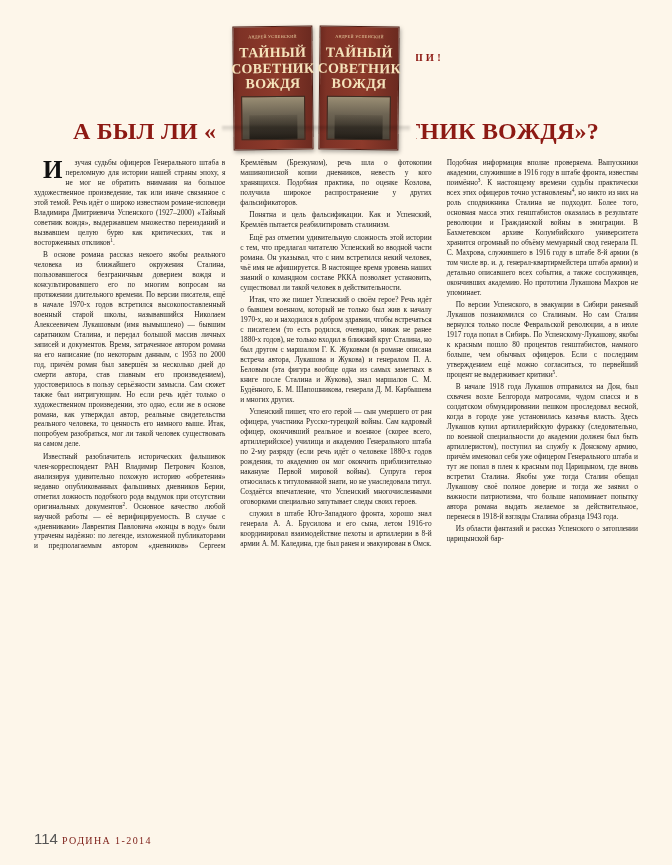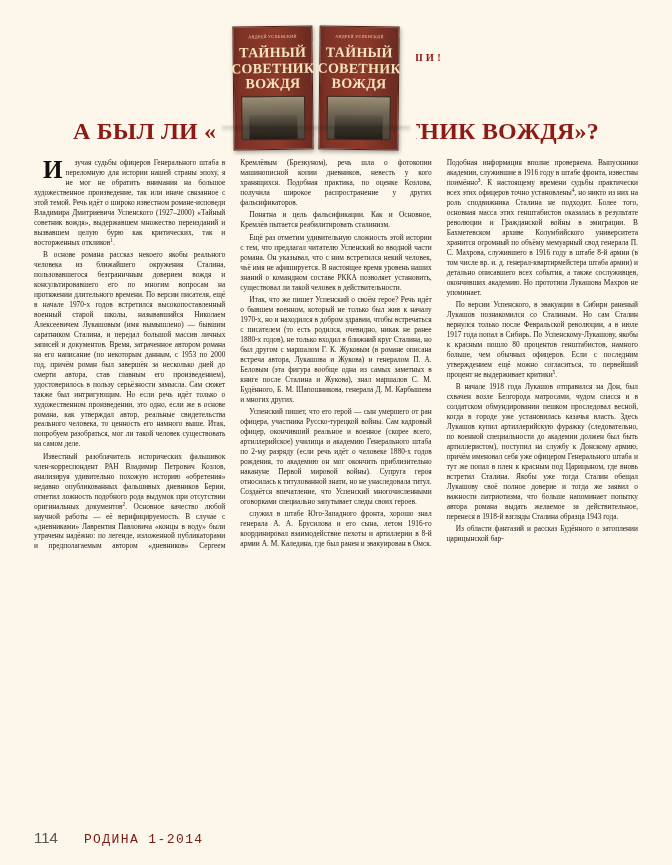--- a/index.html
+++ b/index.html
@@ -160,32 +160,32 @@
     filter: blur(1px);
   }
 
   
   .footer {
     position: absolute;
     left: 34px;
     bottom: 18px;
     display: flex;
     align-items: baseline;
-    gap: 26px;
+    gap: 4px;
   }
   .folio {
     font-size: 15px;
     color: #555;
     font-family: "Liberation Sans", sans-serif;
   }
   .journal {
-    font-size: 13px;
+    font-size: 10px;
     letter-spacing: 1.4px;
     color: #7a1a14;
-    font-family: Liberation Mono, monospace;
+    font-family: Liberation Serif, serif;
     text-transform: uppercase;
   }
   sup { font-size: 0.72em; line-height: 0; }
 </style>
 </head>
 <body>
 
 <div class="page">
 
   <div class="rubric">ПОЗДРАВЛЯЮ,  СОВРАМШИ!</div>
@@ -211,29 +211,29 @@
       </div>
     </div>
     <div class="shelf"></div>
   </div>
 
   <div class="cols">
     <p><span class="dropcap">И</span><span>зучая судьбы офицеров Генерального штаба в переломную для истории нашей страны эпоху, я не мог не обратить внимания на большое художественное произведение, так или иначе связанное с этой темой. Речь идёт о широко известном романе-исповеди Владимира Дмитриевича Успенского (1927–2000) «Тайный советник вождя», выдержавшем множество переизданий и вызвавшем целую бурю как критических, так и восторженных откликов<sup>1</sup>.</span></p>
     <p>В основе романа рассказ некоего якобы реального человека из ближайшего окружения Сталина, пользовавшегося безграничным доверием вождя и консультировавшего его по многим вопросам на протяжении длительного времени. По версии писателя, ещё в начале 1970-х годов встретился высокопоставленный военный старой школы, называвшийся Николаем Алексеевичем Лукашовым (имя вымышлено) — бывшим саратником Сталина, и передал большой массив личных записей и документов. Время, затраченное автором романа на его написание (по некоторым данным, с 1953 по 2000 год, причём роман был завершён за несколько дней до смерти автора, став главным его произведением), удостоверилось в пользу серьёзности замысла. Сам сюжет также был интригующим. Но если речь идёт только о художественном произведении, это одно, если же в основе романа, как утверждал автор, реальные свидетельства реального человека, то ценность его намного выше. Итак, попробуем разобраться, мог ли такой человек существовать на самом деле.</p>
     <p>Известный разоблачитель исторических фальшивок член-корреспондент РАН Владимир Петрович Козлов, анализируя удивительно похожую историю «обретения» недавно опубликованных фальшивых дневников Берии, отметил ложность подобного рода выдумок при отсутствии оригинальных документов<sup>2</sup>. Основное качество любой научной работы — её верифицируемость. В случае с «дневниками» Лаврентия Павловича «концы в воду» были утрачены надёжно: по легенде, изложенной публикаторами и предполагаемым автором «дневников» Сергеем Кремлёвым (Брезкуном), речь шла о фотокопии машинописной копии дневников, невесть у кого хранящихся. Подобная практика, по оценке Козлова, получила широкое распространение у других фальсификаторов.</p>
 
-    <p>Понятна и цель фальсификации. Как и Основное, Кремлёв пытается реабилитировать сталинизм.</p>
+    <p>Понятна и цель фальсификации. Как и Успенский, Кремлёв пытается реабилитировать сталинизм.</p>
     <p>Ещё раз отметим удивительную сложность этой истории с тем, что предлагал читателю Успенский во вводной части романа. Он указывал, что с ним встретился некий человек, чьё имя не афишируется. В настоящее время уровень наших знаний о командном составе РККА позволяет установить, существовал ли такой человек в действительности.</p>
     <p>Итак, что же пишет Успенский о своём герое? Речь идёт о бывшем военном, который не только был жив к началу 1970-х, но и находился в добром здравии, чтобы встречаться с писателем (то есть родился, очевидно, никак не ранее 1880-х годов), не только входил в ближний круг Сталина, но был другом с маршалом Г. К. Жуковым (в романе описана встреча автора, Лукашова и Жукова) и генералом П. А. Беловым (эта фигура вообще одна из самых заметных в книге после Сталина и Жукова), знал маршалов С. М. Будённого, Б. М. Шапошникова, генерала Д. М. Карбышева и многих других.</p>
     <p>Успенский пишет, что его герой — сын умершего от ран офицера, участника Русско-турецкой войны. Сам кадровый офицер, окончивший реальное и военное (скорее всего, артиллерийское) училища и академию Генерального штаба по 2-му разряду (если речь идёт о человеке 1880-х годов рождения, то академию он мог окончить приблизительно накануне Первой мировой войны). Супруга героя относилась к титулованной знати, но не унаследовала титул. Создаётся впечатление, что Успенский многочисленными оговорками специально запутывает следы своих героев.</p>
 
     <p>служил в штабе Юго-Западного фронта, хорошо знал генерала А. А. Брусилова и его сына, летом 1916-го координировал взаимодействие пехоты и артиллерии в 8-й армии А. М. Каледина, где был ранен и эвакуирован в Омск. Подобная информация вполне проверяема. Выпускники академии, служившие в 1916 году в штабе фронта, известны поимённо<sup>3</sup>. К настоящему времени судьбы практически всех этих офицеров точно установлены<sup>4</sup>, но никто из них на роль сподвижника Сталина не подходит. Более того, основная масса этих генштабистов оказалась в результате революции и Гражданской войны в эмиграции. В Бахметевском архиве Колумбийского университета хранится огромный по объёму мемуарный свод генерала П. С. Махрова, служившего в 1916 году в штабе 8-й армии (в том числе вр. и. д. генерал-квартирмейстера штаба армии) и детально описавшего всех события, а также сослуживцев, окончивших академию. Но прототипа Лукашова Махров не упоминает.</p>
     <p>По версии Успенского, в эвакуации в Сибири раненый Лукашов познакомился со Сталиным. Но сам Сталин вернулся только после Февральской революции, а в июле 1917 года попал в Сибирь. По Успенскому-Лукашову, якобы к красным пошло 80 процентов генштабистов, намного больше, чем обычных офицеров. Если с последним утверждением ещё можно согласиться, то первейший процент не выдерживает критики<sup>5</sup>.</p>
     <p>В начале 1918 года Лукашов отправился на Дон, был схвачен возле Белгорода матросами, чудом спасся и в солдатском обмундировании пешком проследовал весной, когда в городе уже установилась казачья власть. Здесь Лукашов купил артиллерийскую фуражку (следовательно, по военной специальности до академии должен был быть артиллеристом), поступил на службу к Донскому армию, причём именовал себя уже офицером Генерального штаба и тут же попал в плен к красным под Царицыном, где вновь встретил Сталина. Якобы уже тогда Сталин обещал Лукашову своё полное доверие и тогда же заявил о важности патриотизма, что больше напоминает попытку автора романа выдать желаемое за действительное, перенеся в 1918-й взгляды Сталина образца 1943 года.</p>
-    <p>Из области фантазий и рассказ Будённого о затоплении царицынской бар-</p>
+    <p>Из области фантазий и рассказ Успенского о затоплении царицынской бар-</p>
   </div>
 
   <div class="footer">
     <span class="folio">114</span>
     <span class="journal">РОДИНА 1-2014</span>
   </div>
 
 </div>
 
 </body></html>

